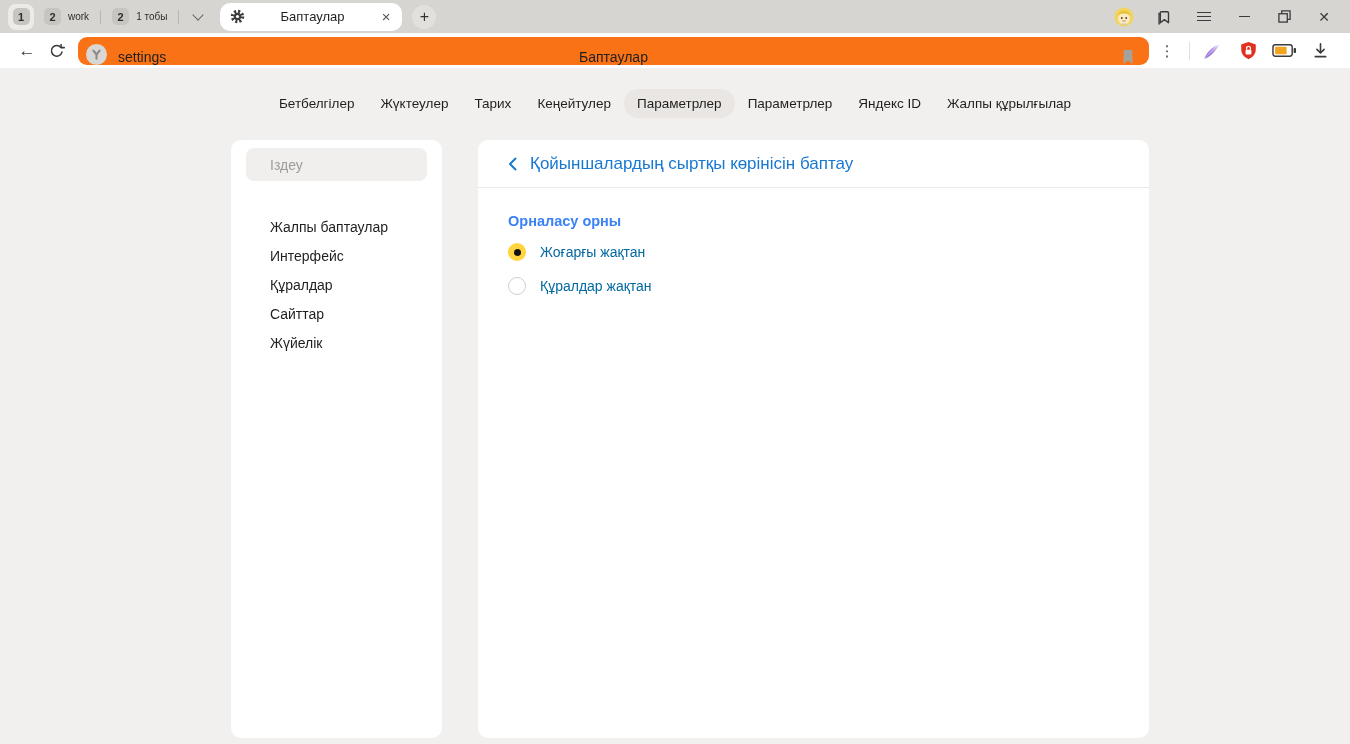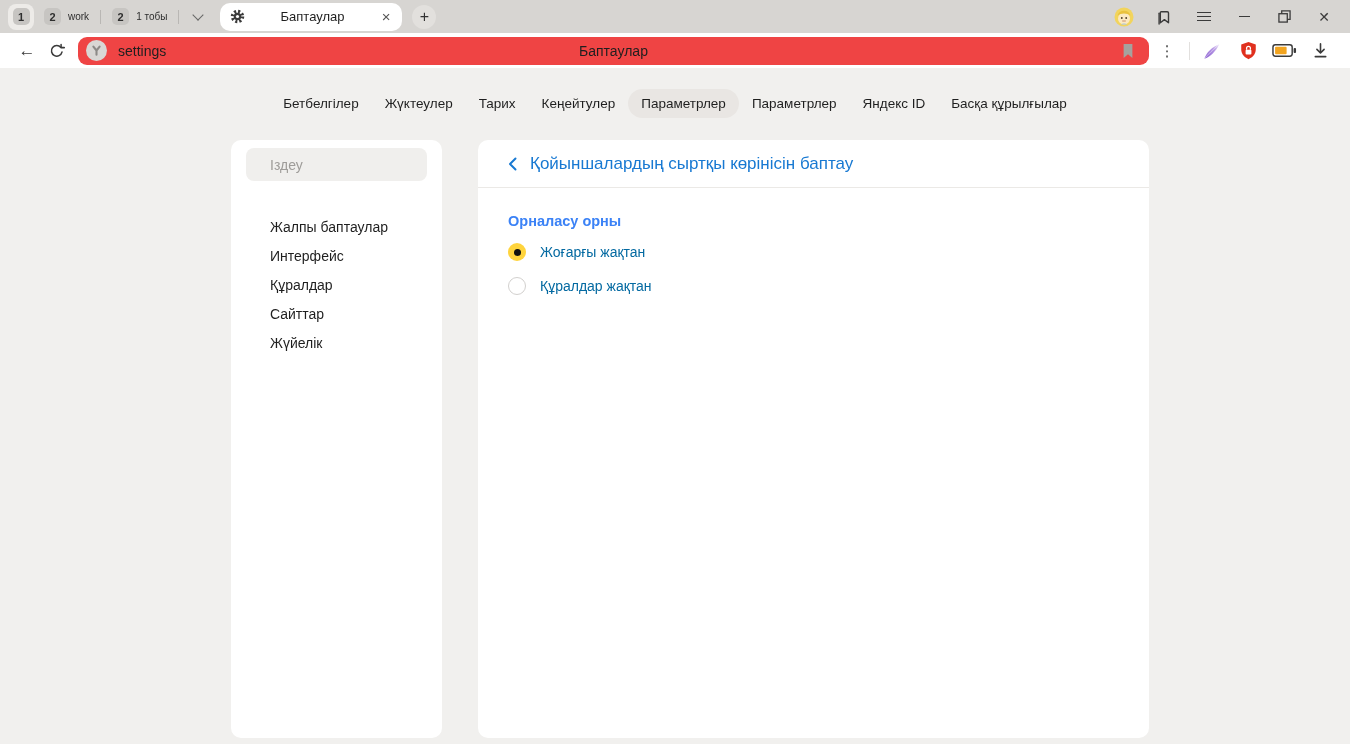--- a/index.html
+++ b/index.html
@@ -31,22 +31,22 @@
   .ham { width:14px; }
   .ham div { height:1.6px; background:#3b3b3b; margin:2.6px 0; }
   .min-line { width:11px; height:1.6px; background:#3b3b3b; }
   .close-glyph { font-size:14px; color:#3b3b3b; }
 
   
   .toolbar { position:absolute; top:33px; left:0; width:1350px; height:35px; background:#ffffff;
              display:flex; align-items:center; padding:0 12px; }
   .nav-btn { width:30px; height:30px; display:flex; align-items:center; justify-content:center;
              cursor:pointer; font-size:17px; color:#3b3b3b; }
-  .addr-pill { flex:1; height:28px; background:#ef4444; border-radius:9px; display:flex;
-               align-items:center; padding:0 8px; margin-left:6px; position:relative; cursor:text; }
+  .addr-pill { flex:1; height:28px; background:#f97316; border-radius:9px; display:flex;
+               align-items:flex-end; padding:0 8px; margin-left:6px; position:relative; cursor:text; }
   .site-badge { width:21px; height:21px; border-radius:50%; background:#d9d7d4; display:flex;
                 align-items:center; justify-content:center; flex-shrink:0; }
   .url-text { font-size:14px; color:#1f1f1f; margin-left:11px; }
   .addr-title { position:absolute; left:50%; transform:translateX(-50%); font-size:14px; color:#1f1f1f; }
   .addr-bookmark { margin-left:auto; display:flex; align-items:center; cursor:pointer; padding-right:6px; }
   .tb-icon { width:36px; height:30px; display:flex; align-items:center; justify-content:center; cursor:pointer; }
   .dots { font-size:15px; color:#4a4a4a; letter-spacing:0; }
   .tb-div { width:1px; height:18px; background:#e2e0de; margin:0 4px; }
 
   
@@ -212,21 +212,21 @@
 </div>
 
 <div class="settings-nav">
   <div class="snav-item">Бетбелгілер</div>
   <div class="snav-item">Жүктеулер</div>
   <div class="snav-item">Тарих</div>
   <div class="snav-item">Кеңейтулер</div>
   <div class="snav-item active">Параметрлер</div>
   <div class="snav-item">Параметрлер</div>
   <div class="snav-item">Яндекс ID</div>
-  <div class="snav-item">Басқа құрылғылар</div>
+  <div class="snav-item">Жалпы құрылғылар</div>
 </div>
 
 <div class="sidebar-card">
   <input class="search-input" type="text" placeholder="Іздеу" style="">
   <div class="side-items">
     <div class="side-item">Жалпы баптаулар</div>
     <div class="side-item">Интерфейс</div>
     <div class="side-item">Құралдар</div>
     <div class="side-item">Сайттар</div>
     <div class="side-item">Жүйелік</div>

